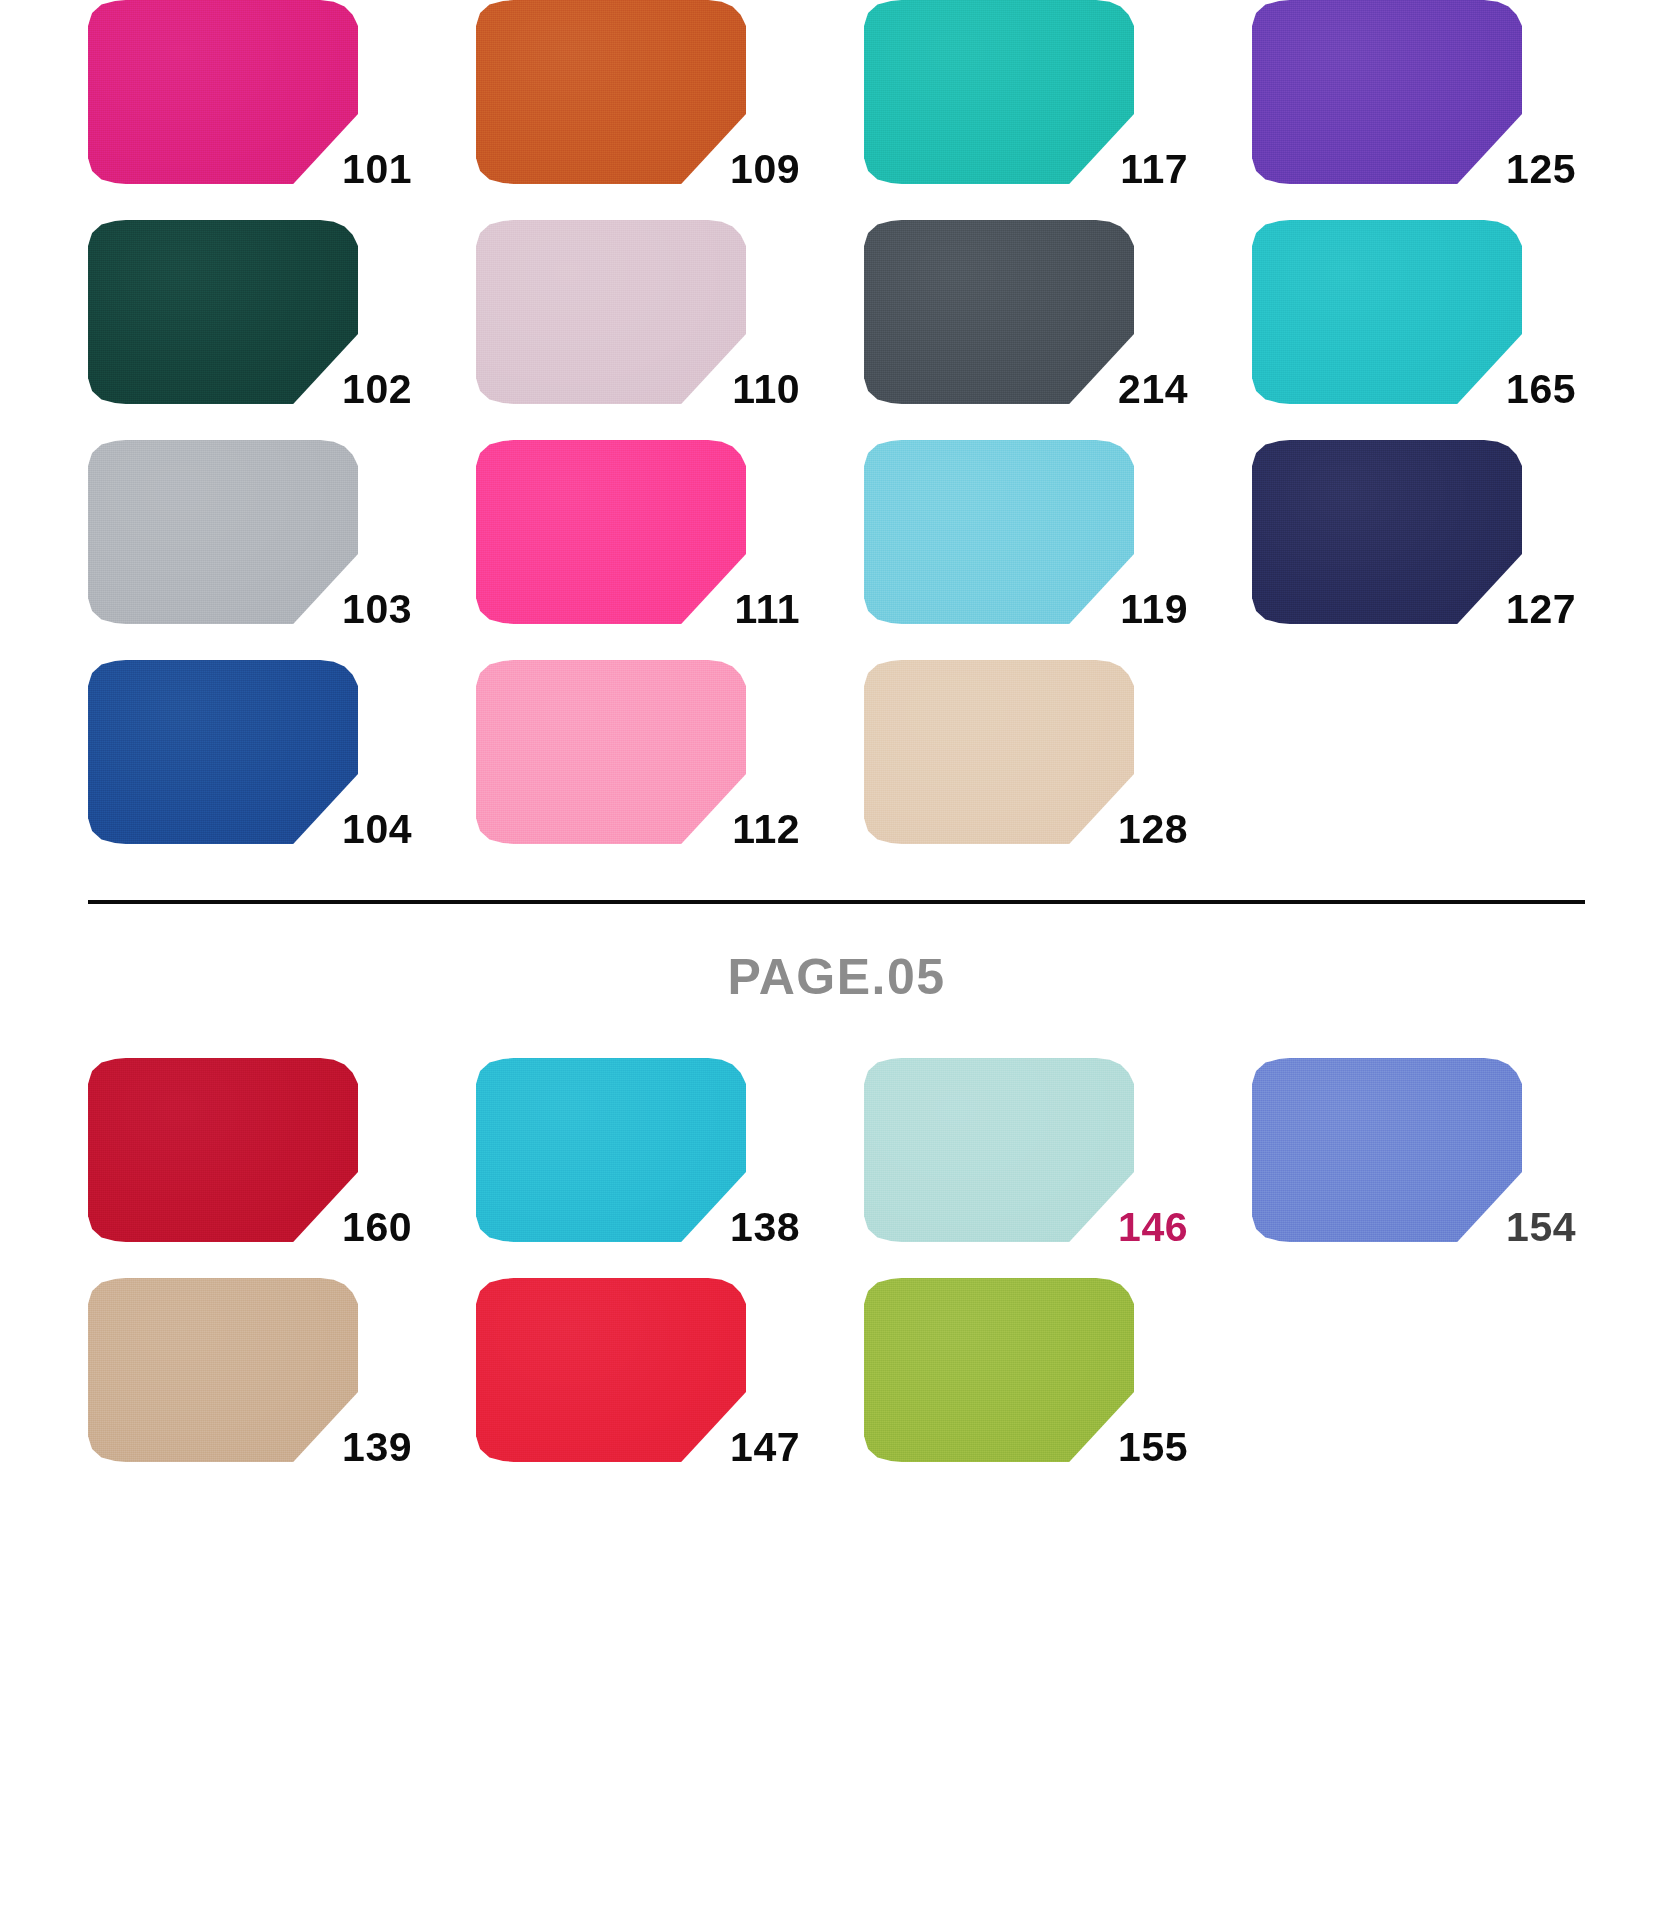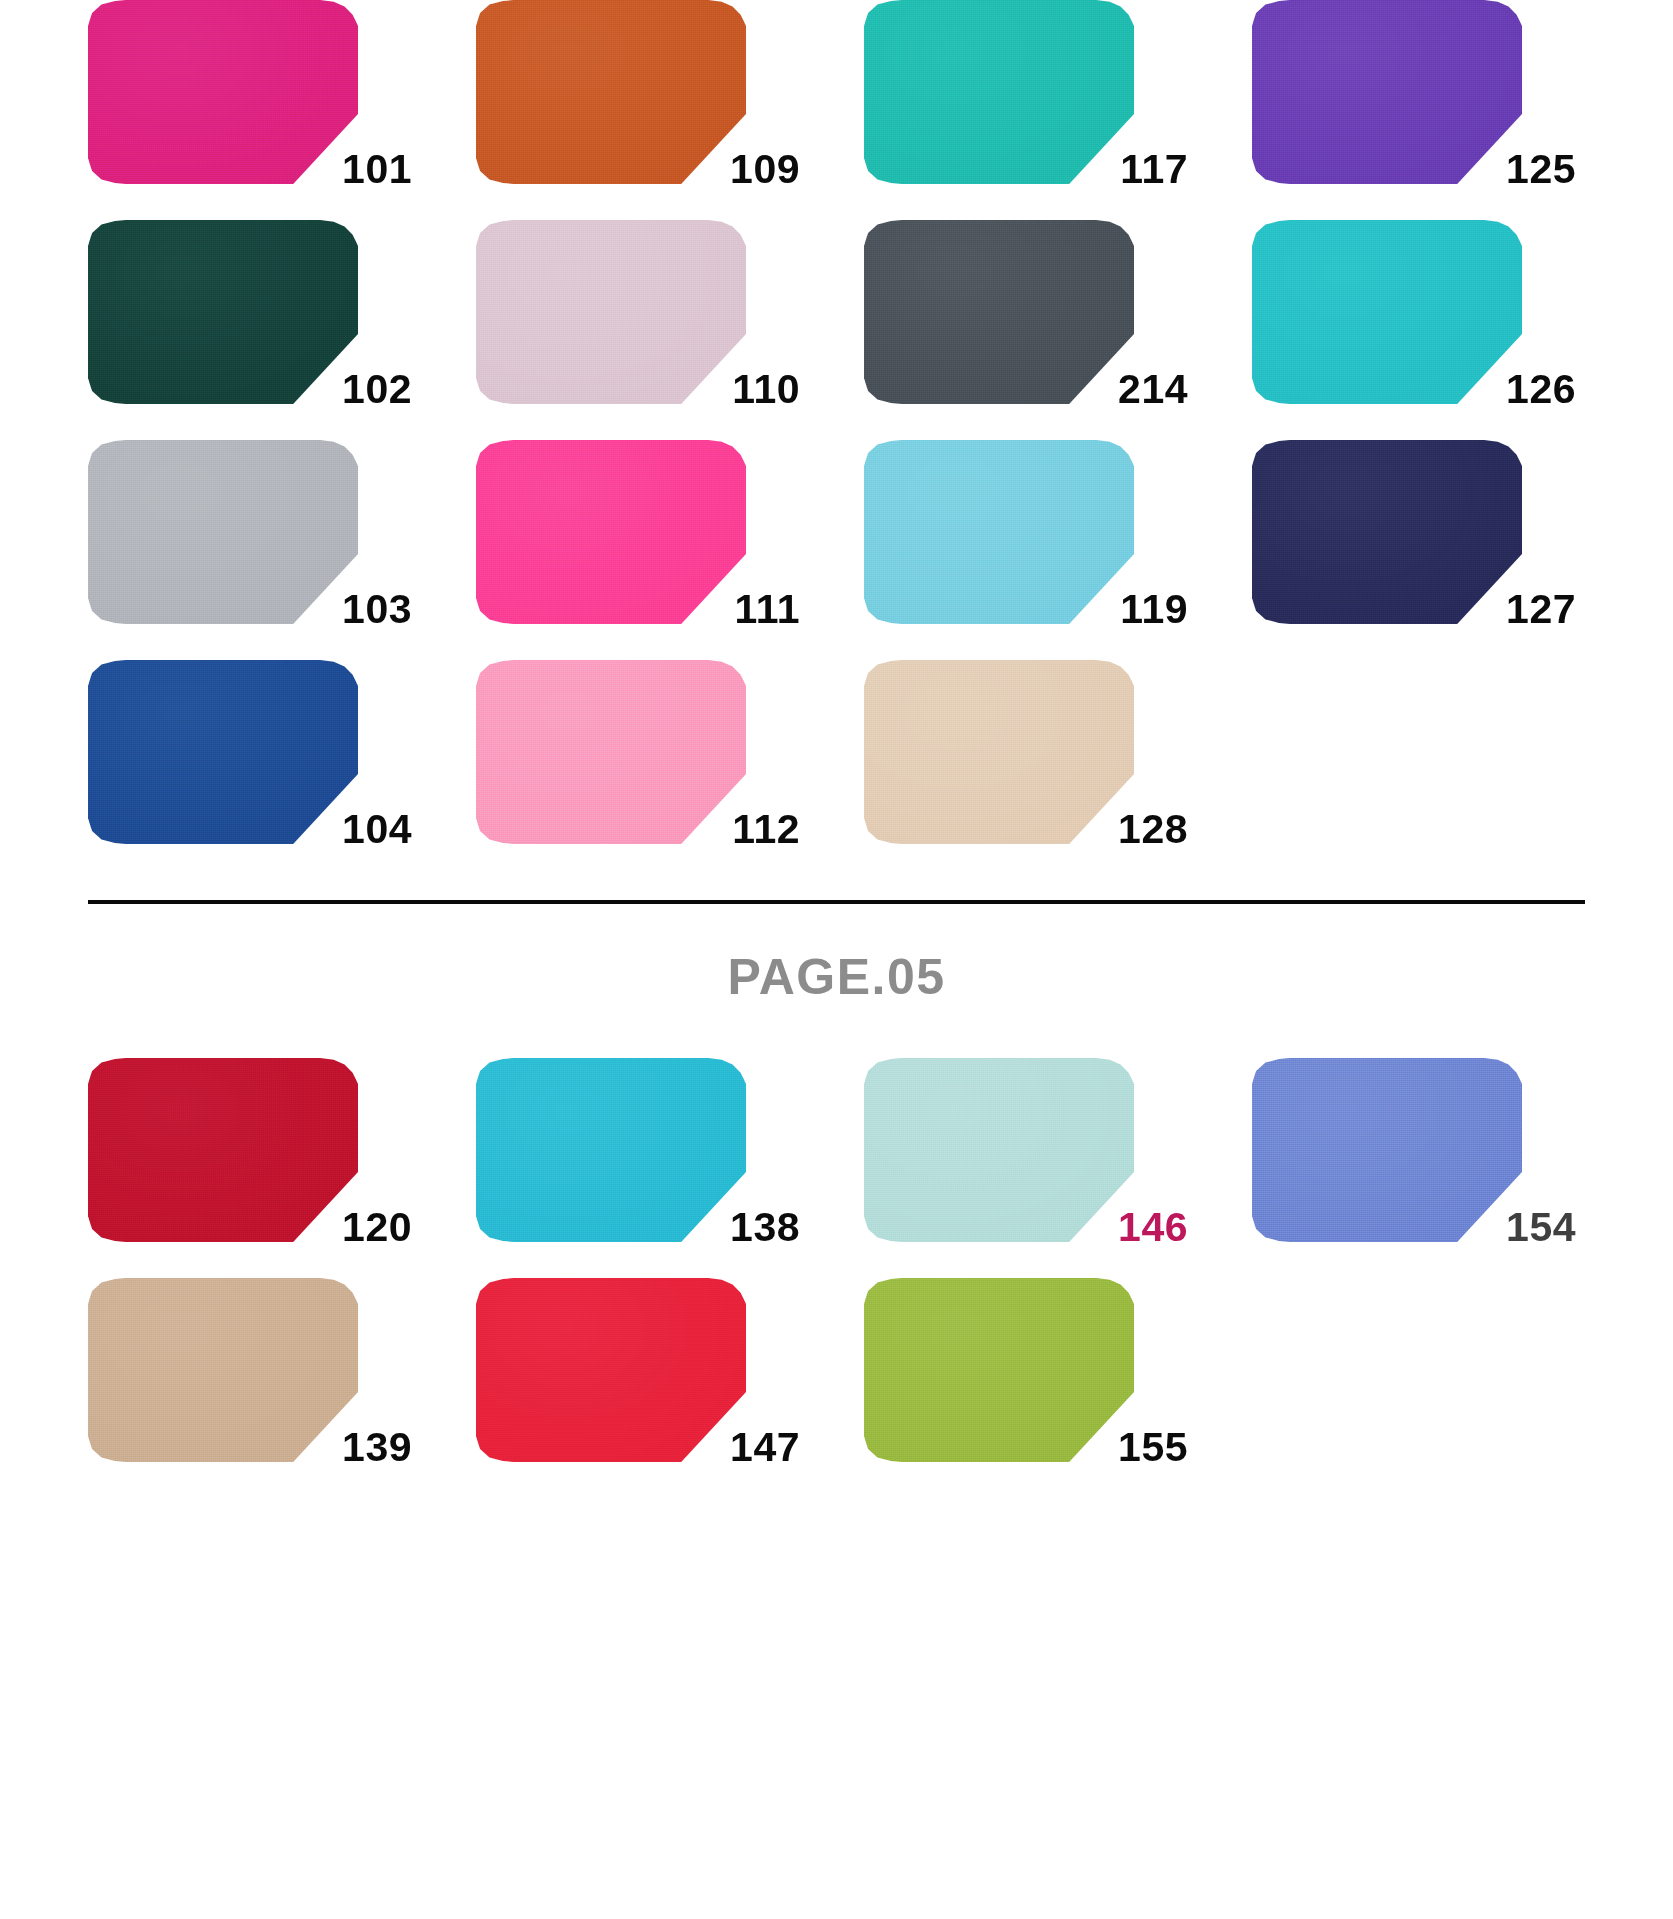--- a/index.html
+++ b/index.html
@@ -143,21 +143,21 @@
       <div class="swatch-cell">
         <div class="swatch-chip" style="background-color: rgb(220, 198, 209);"></div>
         <div class="swatch-code" style="color: rgb(11, 11, 11);">110</div>
       </div>
       <div class="swatch-cell">
         <div class="swatch-chip" style="background-color: rgb(74, 82, 90);"></div>
         <div class="swatch-code" style="color: rgb(11, 11, 11);">214</div>
       </div>
       <div class="swatch-cell">
         <div class="swatch-chip" style="background-color: rgb(39, 193, 198);"></div>
-        <div class="swatch-code" style="color: rgb(11, 11, 11);">126</div>
+        <div class="swatch-code" style="color: rgb(11, 11, 11);">165</div>
       </div>
     </div>
 
     <div class="swatch-row">
       <div class="swatch-cell">
         <div class="swatch-chip" style="background-color: rgb(178, 182, 188);"></div>
         <div class="swatch-code" style="color: rgb(11, 11, 11);">103</div>
       </div>
       <div class="swatch-cell">
         <div class="swatch-chip" style="background-color: rgb(251, 65, 151);"></div>
@@ -191,21 +191,21 @@
   </div>
 
   <hr class="page-divider" style="border-top-color: rgb(10, 10, 10);">
   <div class="page-label" style="color: rgb(140, 140, 140);">PAGE.05</div>
 
   <div class="swatch-section">
 
     <div class="swatch-row">
       <div class="swatch-cell">
         <div class="swatch-chip" style="background-color: rgb(193, 20, 47);"></div>
-        <div class="swatch-code" style="color: rgb(11, 11, 11);">120</div>
+        <div class="swatch-code" style="color: rgb(11, 11, 11);">160</div>
       </div>
       <div class="swatch-cell">
         <div class="swatch-chip" style="background-color: rgb(43, 188, 212);"></div>
         <div class="swatch-code" style="color: rgb(11, 11, 11); text-align: right;">138</div>
       </div>
       <div class="swatch-cell">
         <div class="swatch-chip" style="background-color: rgb(181, 221, 218);"></div>
         <div class="swatch-code" style="color: #be185d;">146</div>
       </div>
       <div class="swatch-cell">

